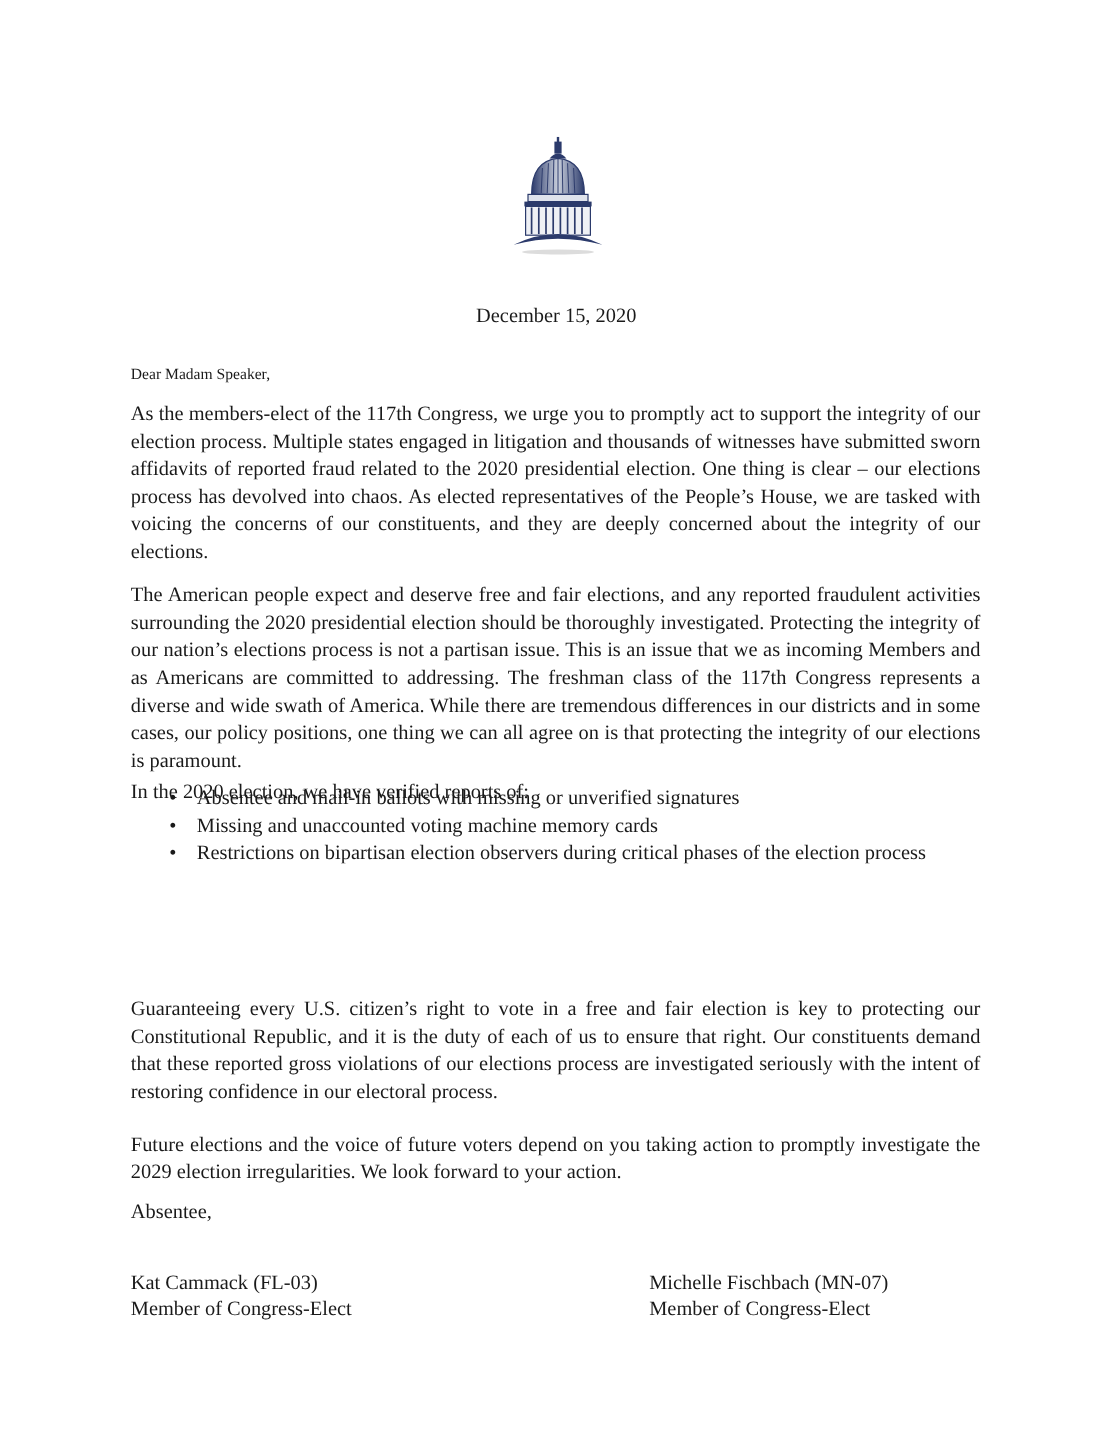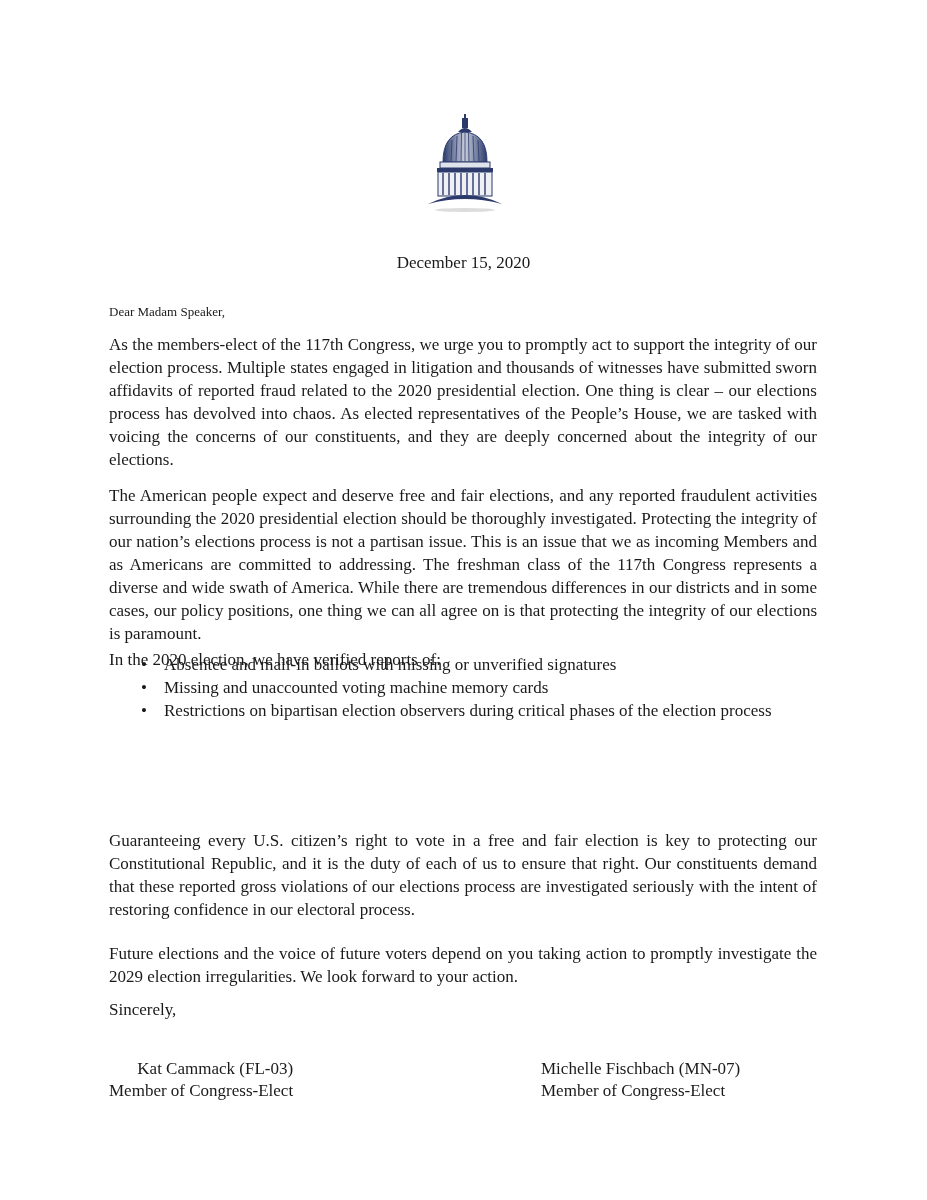--- a/index.html
+++ b/index.html
@@ -15,21 +15,21 @@
     .p2 { top: 484px; }
     .list-intro { position: absolute; left: 109px; top: 630px; font-size: 17px; margin-top: 20px; }
     .bullets { position: absolute; left: 109px; top: 653px; margin: 0; padding: 0; list-style: none; font-size: 17px; line-height: 23px; }
     .bullets li { position: relative; padding-left: 55px; white-space: nowrap; }
     .bullets li .dot { position: absolute; left: 32px; top: 0; }
     .p3 { top: 740px; }
     .p4 { top: 829px; }
     .p5 { top: 942px; }
     .closing { position: absolute; left: 109px; top: 1000px; font-size: 17px; }
     .sig { position: absolute; top: 1058px; font-size: 17px; line-height: 22px; }
-    .sig-left { left: 109px; text-align: right; }
+    .sig-left { left: 109px; }
     .sig-right { left: 541px; }
   </style>
 </head>
 <body>
 
 <div class="page">
 
   <svg class="logo" viewBox="0 0 80 100">
     <defs>
       <linearGradient id="domeg" x1="0" x2="1" y1="0" y2="0">
@@ -91,21 +91,21 @@
     </li>
     <li>
       <span class="dot">•</span>
       <span>Restrictions on bipartisan election observers during critical phases of the election process</span>
     </li>
   </ul>
 
   <p class="para p4" style="margin:0">Guaranteeing every U.S. citizen’s right to vote in a free and fair election is key to protecting our Constitutional Republic, and it is the duty of each of us to ensure that right. Our constituents demand that these reported gross violations of our elections process are investigated seriously with the intent of restoring confidence in our electoral process.</p>
   <p class="para p5" style="margin:0">Future elections and the voice of future voters depend on you taking action to promptly investigate the 2029 election irregularities. We look forward to your action.</p>
 
-  <div class="closing">Sincerely,</div>
+  <div class="closing">Absentee,</div>
 
   <div class="sig sig-left">
     <div>Kat Cammack (FL-03)</div>
     <div>Member of Congress-Elect</div>
   </div>
   <div class="sig sig-right">
     <div>Michelle Fischbach (MN-07)</div>
     <div>Member of Congress-Elect</div>
   </div>
 </div>

